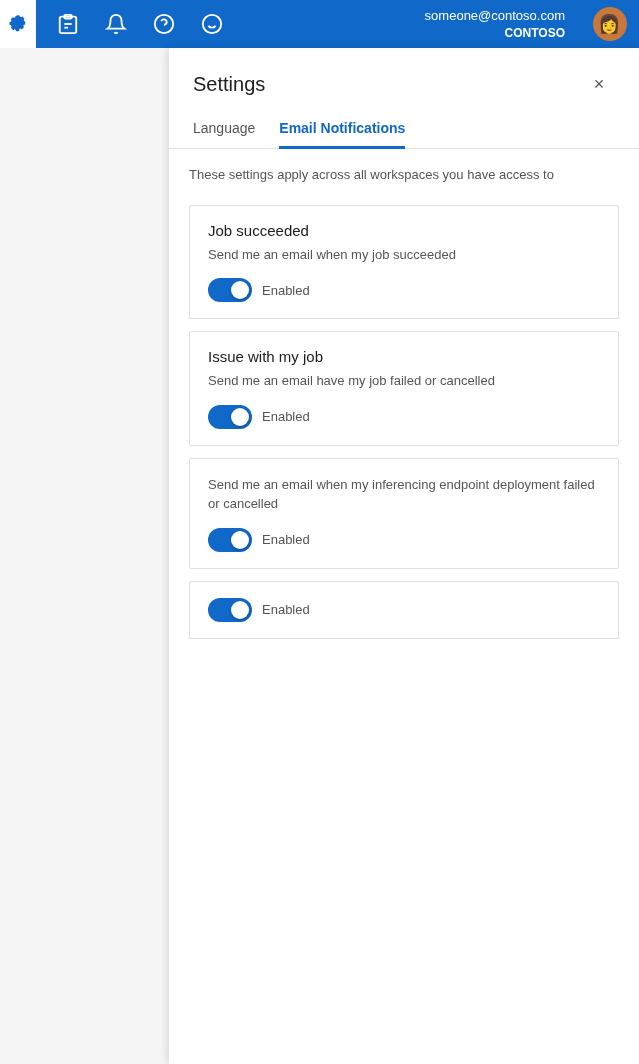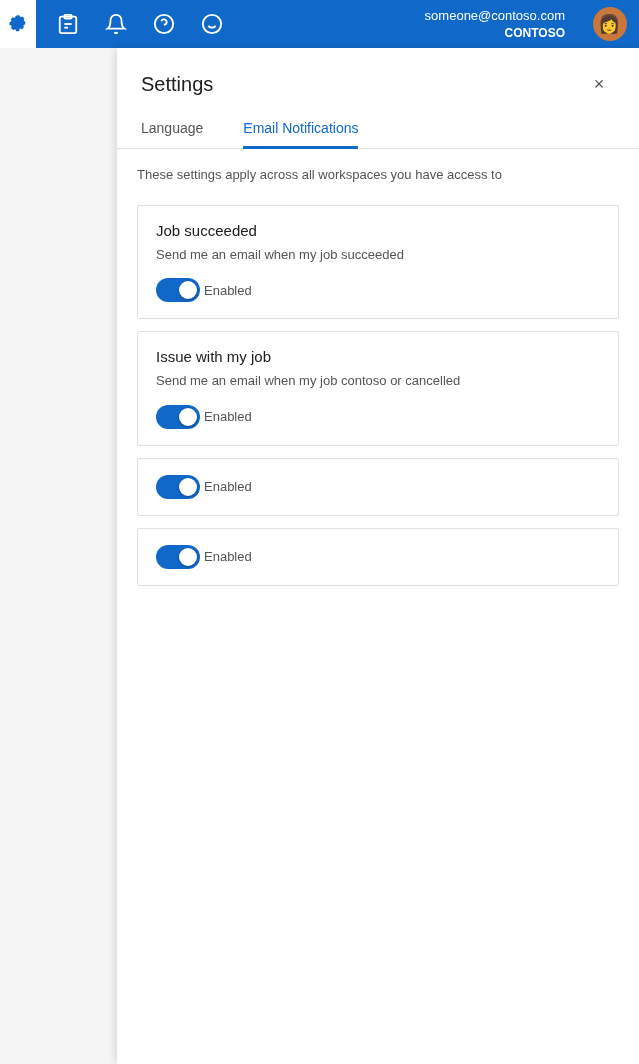--- a/index.html
+++ b/index.html
@@ -76,21 +76,21 @@
       height: calc(100% - 48px);
       background: #f5f5f5;
       border-right: 1px solid #e0e0e0;
     }
 
     
     .settings-panel {
       position: absolute;
       right: 0;
       top: 48px;
-      width: 522px;
+      width: 470px;
       height: calc(100% - 48px);
       background: #fff;
       box-shadow: -2px 0 8px rgba(0,0,0,0.12);
       display: flex;
       flex-direction: column;
     }
 
     .settings-header {
       display: flex;
       align-items: center;
@@ -116,34 +116,34 @@
       border: none;
       background: none;
     }
 
     
     .tabs {
       display: flex;
       padding: 0 24px;
       margin-top: 12px;
       border-bottom: 1px solid #e0e0e0;
-      gap: 40px;
+      gap: 24px;
     }
     .tab {
       padding: 8px 0 10px 0;
       font-size: 14px;
       color: #555;
       cursor: pointer;
       border-bottom: 3px solid transparent;
       margin-bottom: -1px;
       white-space: nowrap;
     }
     .tab.active {
       color: #1068c8;
-      font-weight: 400;
+      font-weight: 700;
       border-bottom: 3px solid #1068c8;
     }
 
     
     .settings-content {
       padding: 16px 20px;
       overflow-y: auto;
       flex: 1;
     }
 
@@ -170,21 +170,21 @@
     }
     .notif-desc {
       font-size: 13px;
       color: #555;
       line-height: 1.5;
       margin-bottom: 14px;
     }
     .notif-toggle-row {
       display: flex;
       align-items: center;
-      gap: 4px;
+      gap: 10px;
     }
 
     
     .toggle-switch {
       width: 44px;
       height: 24px;
       background: #1068c8;
       border-radius: 12px;
       position: relative;
       cursor: pointer;
@@ -285,33 +285,34 @@
         <div class="notif-card">
     <div class="notif-title">Job succeeded</div>
     <div class="notif-desc">Send me an email when my job succeeded</div>
     <div class="notif-toggle-row">
       <div class="toggle-switch"></div>
       <span class="toggle-label">Enabled</span>
     </div>
   </div>
         <div class="notif-card">
     <div class="notif-title">Issue with my job</div>
-    <div class="notif-desc">Send me an email when my job contoso or cancelled</div>
+    <div class="notif-desc">Send me an email have my job failed or cancelled</div>
+    <div class="notif-toggle-row">
+      <div class="toggle-switch"></div>
+      <span class="toggle-label">Enabled</span>
+    </div>
+  </div>
+        <div class="notif-card">
+    <div class="notif-desc">Send me an email when my inferencing endpoint deployment failed or cancelled</div>
     <div class="notif-toggle-row">
       <div class="toggle-switch"></div>
       <span class="toggle-label">Enabled</span>
     </div>
   </div>
         <div class="notif-card">
     <div class="notif-toggle-row">
       <div class="toggle-switch"></div>
       <span class="toggle-label">Enabled</span>
     </div>
   </div>
-        <div class="notif-card">
-    <div class="notif-toggle-row">
-      <div class="toggle-switch"></div>
-      <span class="toggle-label">Enabled</span>
-    </div>
-  </div>
       </div>
   </div>
 </div>
 
 </body></html>

